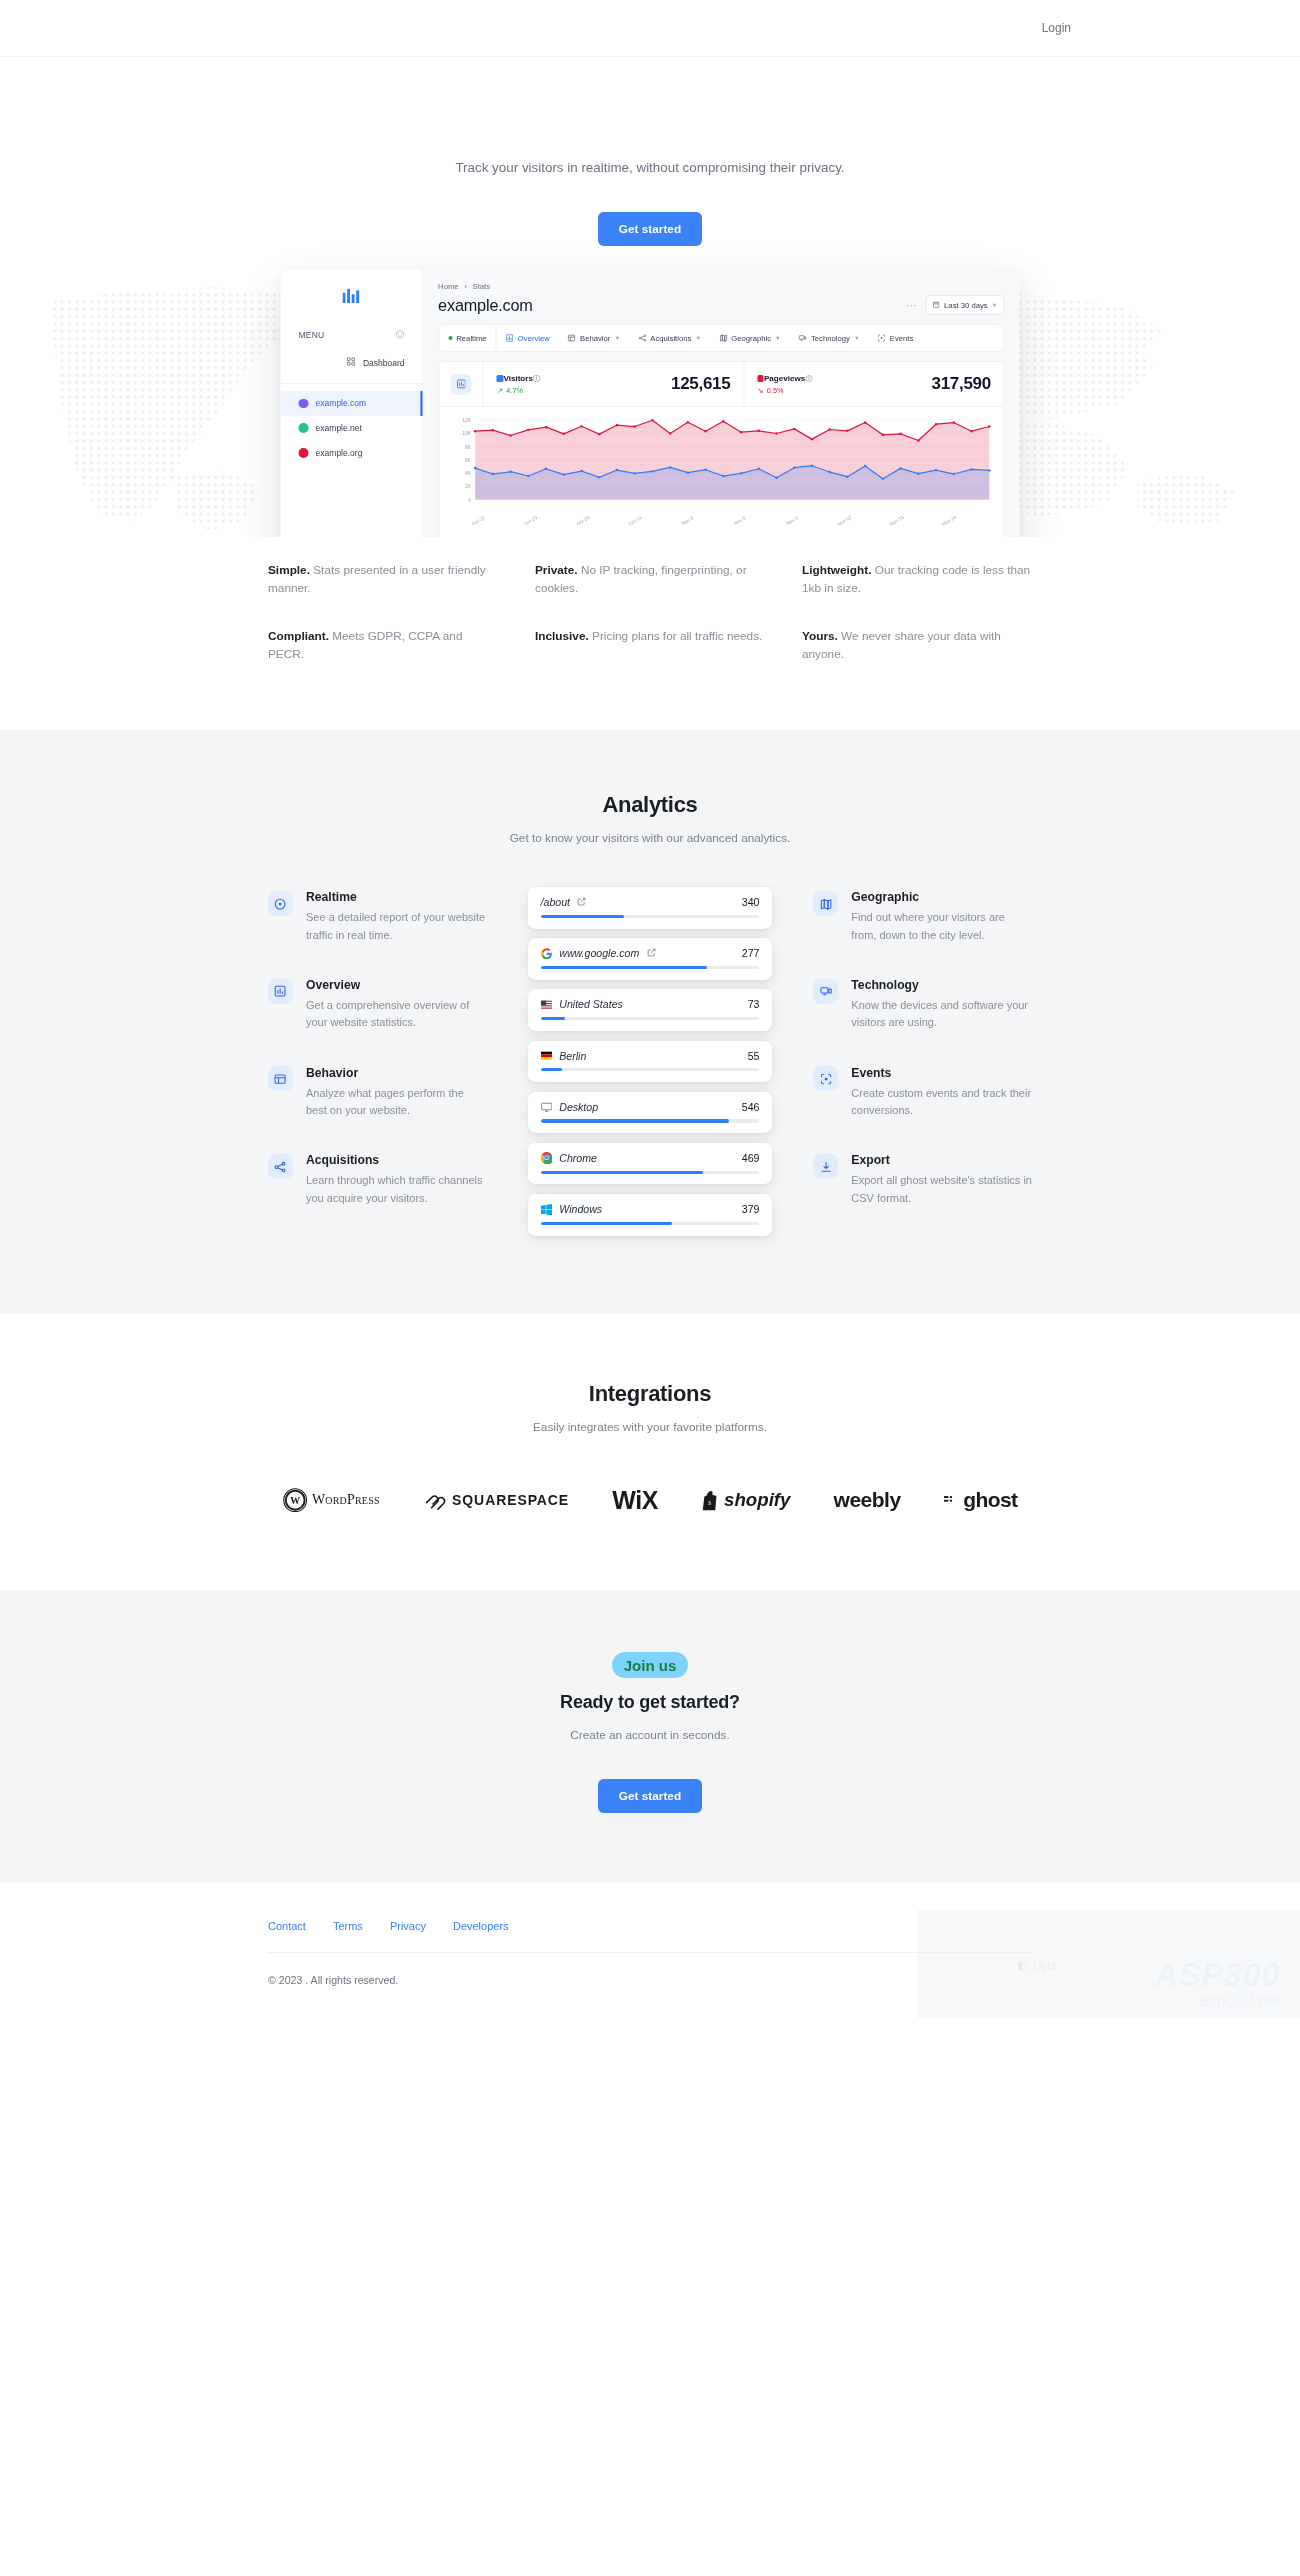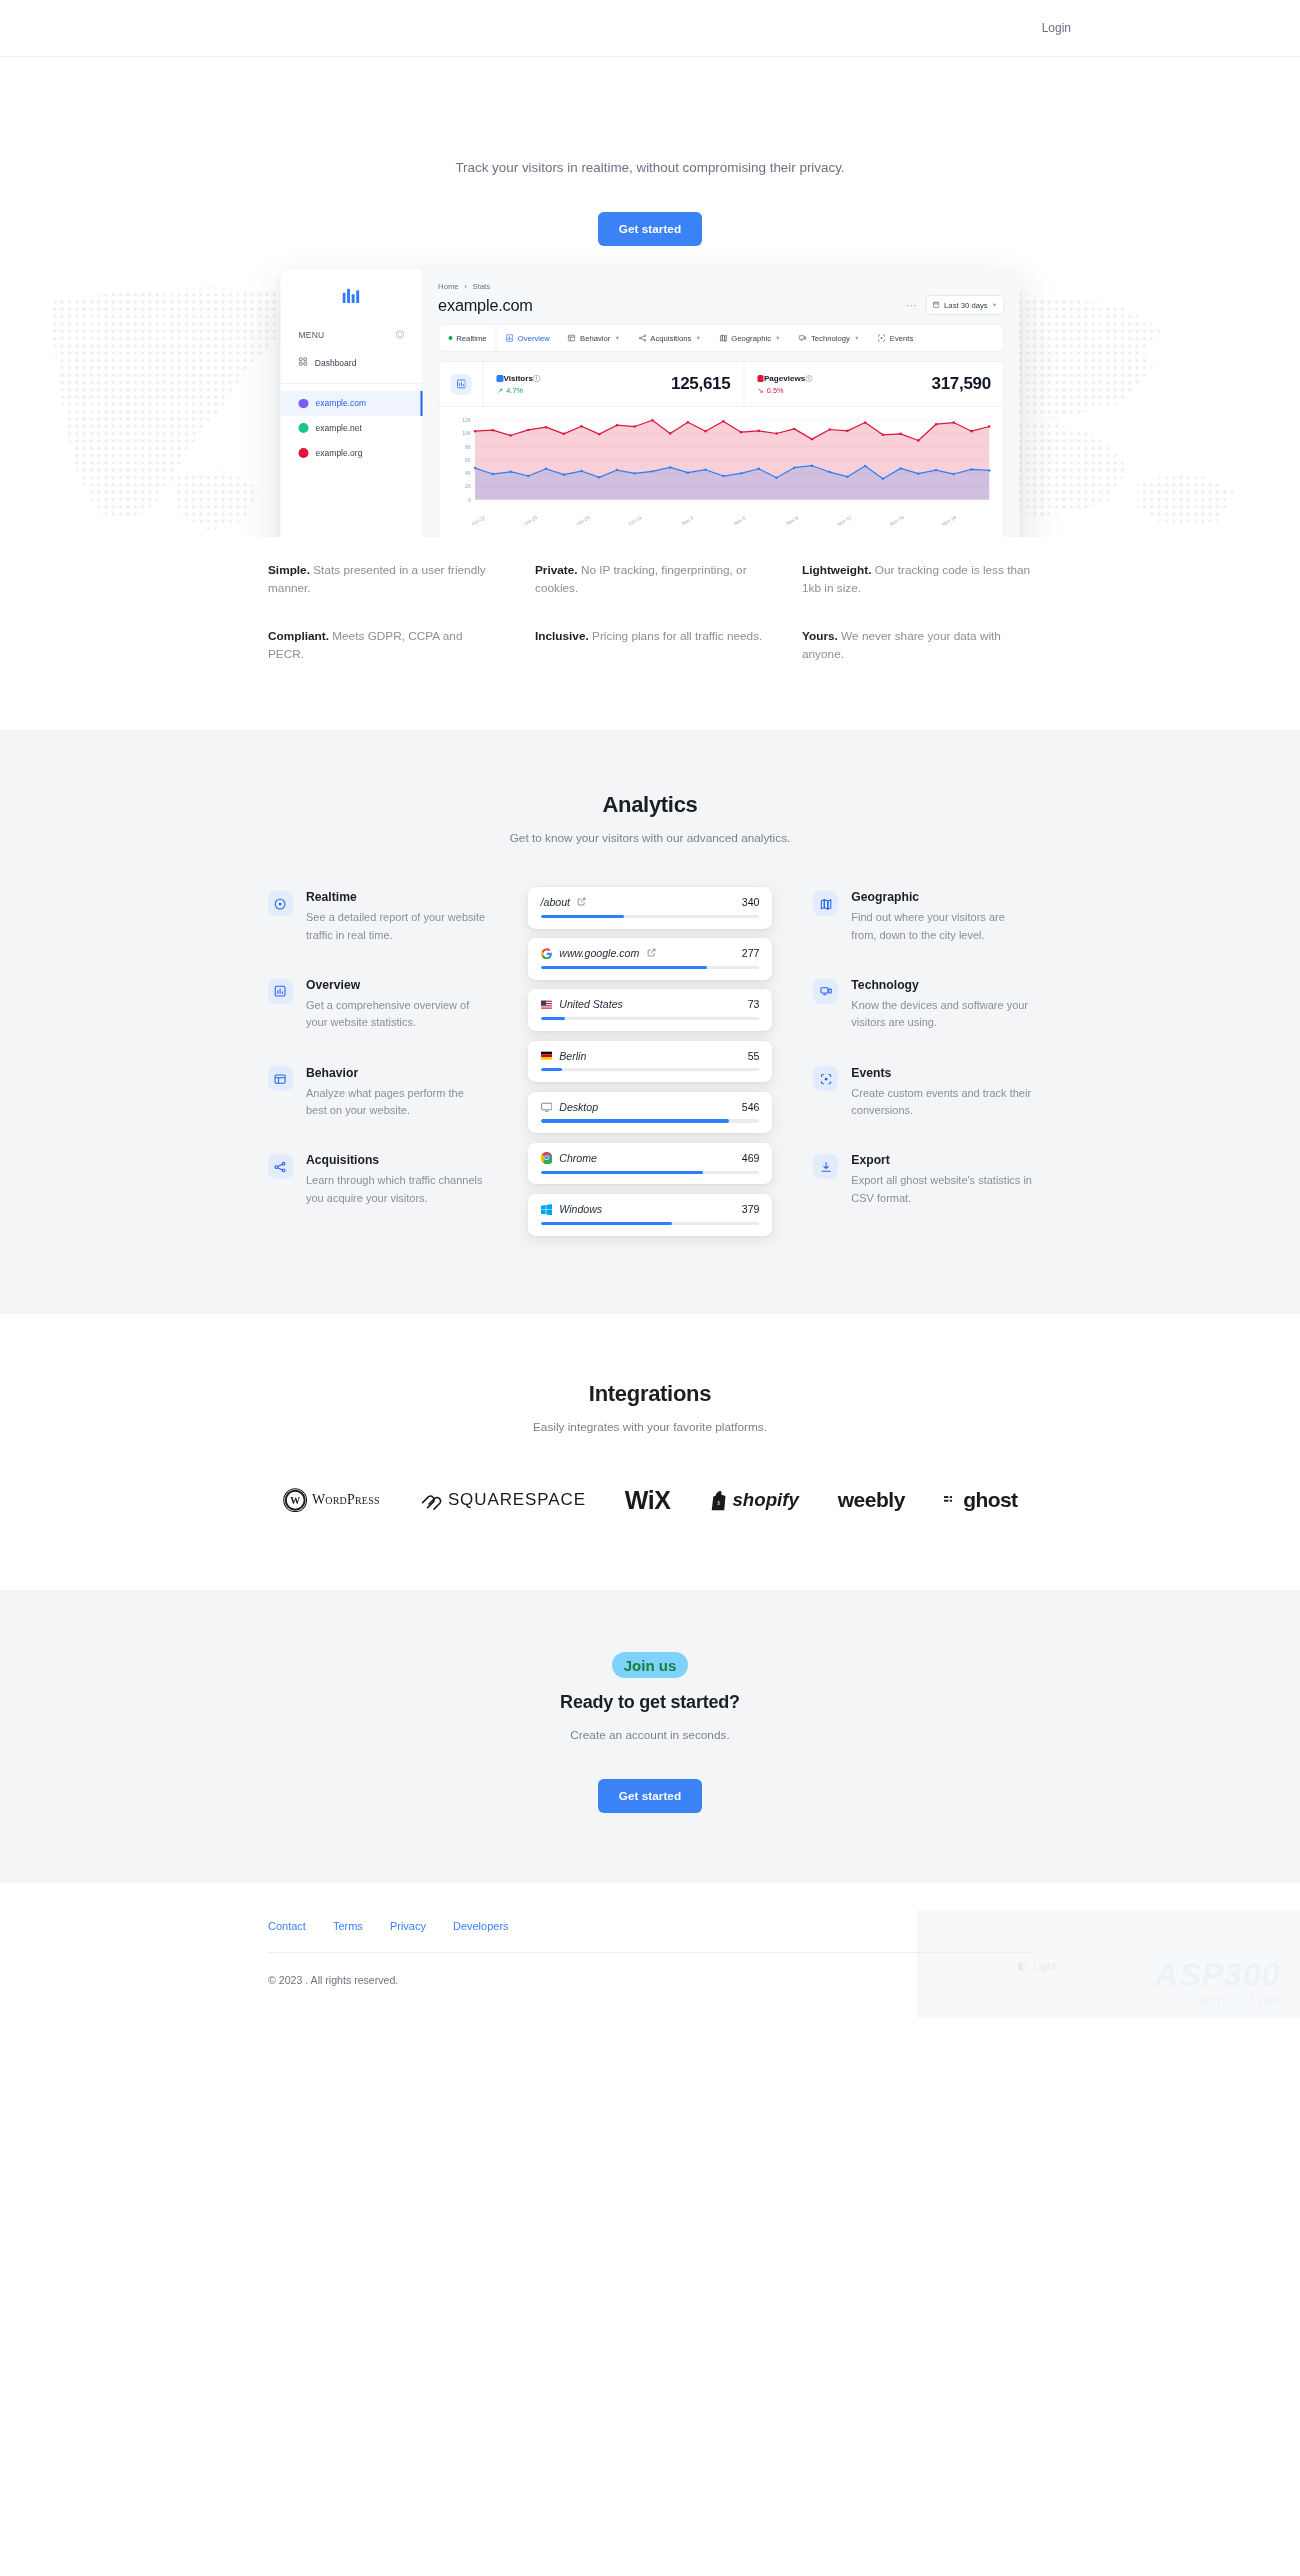--- a/index.html
+++ b/index.html
@@ -105,20 +105,21 @@
     display: flex; align-items: center; justify-content: space-between;
     padding: 9.8px 18px 8.1px;
   }
   .dash-menu-label { font-size: 8.5px; color: #4b5563; letter-spacing: 0.2px; }
   .dash-nav-item {
     display: flex; align-items: center; gap: 7.3px;
     padding: 7.3px 18px;
     font-size: 8.5px;
     color: #374151;
     cursor: pointer;
+    justify-content: flex-end;
   }
   .dash-sep { height: 0.8px; background: #eef0f3; margin: 7.3px 0; }
   .site-item {
     display: flex; align-items: center; gap: 7.3px;
     padding: 7.3px 18px; font-size: 8.5px; color: #374151; cursor: pointer;
     position: relative;
   }
   .site-item.active { background: #eff4fe; color: #2563eb; }
   .site-item.active::after {
     content: ""; position: absolute; right: 0; top: 0; bottom: 0; width: 2px; background: #2563eb;
@@ -820,21 +821,21 @@
             <circle cx="16" cy="16" r="12.4" fill="none" stroke="#1a1a1a" stroke-width="2.6"></circle>
             <text x="16" y="21.5" font-size="13" font-family="Liberation Serif, serif" font-weight="700" fill="#1a1a1a" text-anchor="middle">W</text>
           </svg>
         <span style="font-family:'Liberation Serif',serif;font-size:14px;font-variant:small-caps;letter-spacing:0.2px;">WordPress</span>
       </div>
       <div class="logo-item">
         <svg width="24.4" height="19.5" viewBox="0 0 34 26" fill="none" stroke="#1a1a1a" stroke-width="2.2" stroke-linecap="round">
             <path d="M5 17 13 9a5 5 0 0 1 7 7l-8 8"></path>
             <path d="M14 19 22 11a5 5 0 0 1 7 7l-8 8"></path>
           </svg>
-        <span style="font-size:17px;letter-spacing:0.9px;">SQUARESPACE</span>
+        <span style="font-size:14px;letter-spacing:0.9px;font-weight:bold;">SQUARESPACE</span>
       </div>
       <div class="logo-item">
         <span style="font-size:25px;font-weight:700;letter-spacing:-0.4px;">WiX</span>
       </div>
       <div class="logo-item">
         <svg width="18" height="21" viewBox="0 0 22 26">
             <path d="M14 2c-.6-.6-1.6-.8-2.6-.6C9.2 1.9 7.6 4 6.8 7L4 8.2 2 25h15.5L19 7.4 14 6z" fill="#1a1a1a"></path>
             <text x="10.5" y="19" font-size="9" fill="#fff" font-family="Liberation Serif, serif" text-anchor="middle" font-style="italic">s</text>
           </svg>
         <span style="font-size:18.7px;font-weight:700;font-style:italic;">shopify</span>

